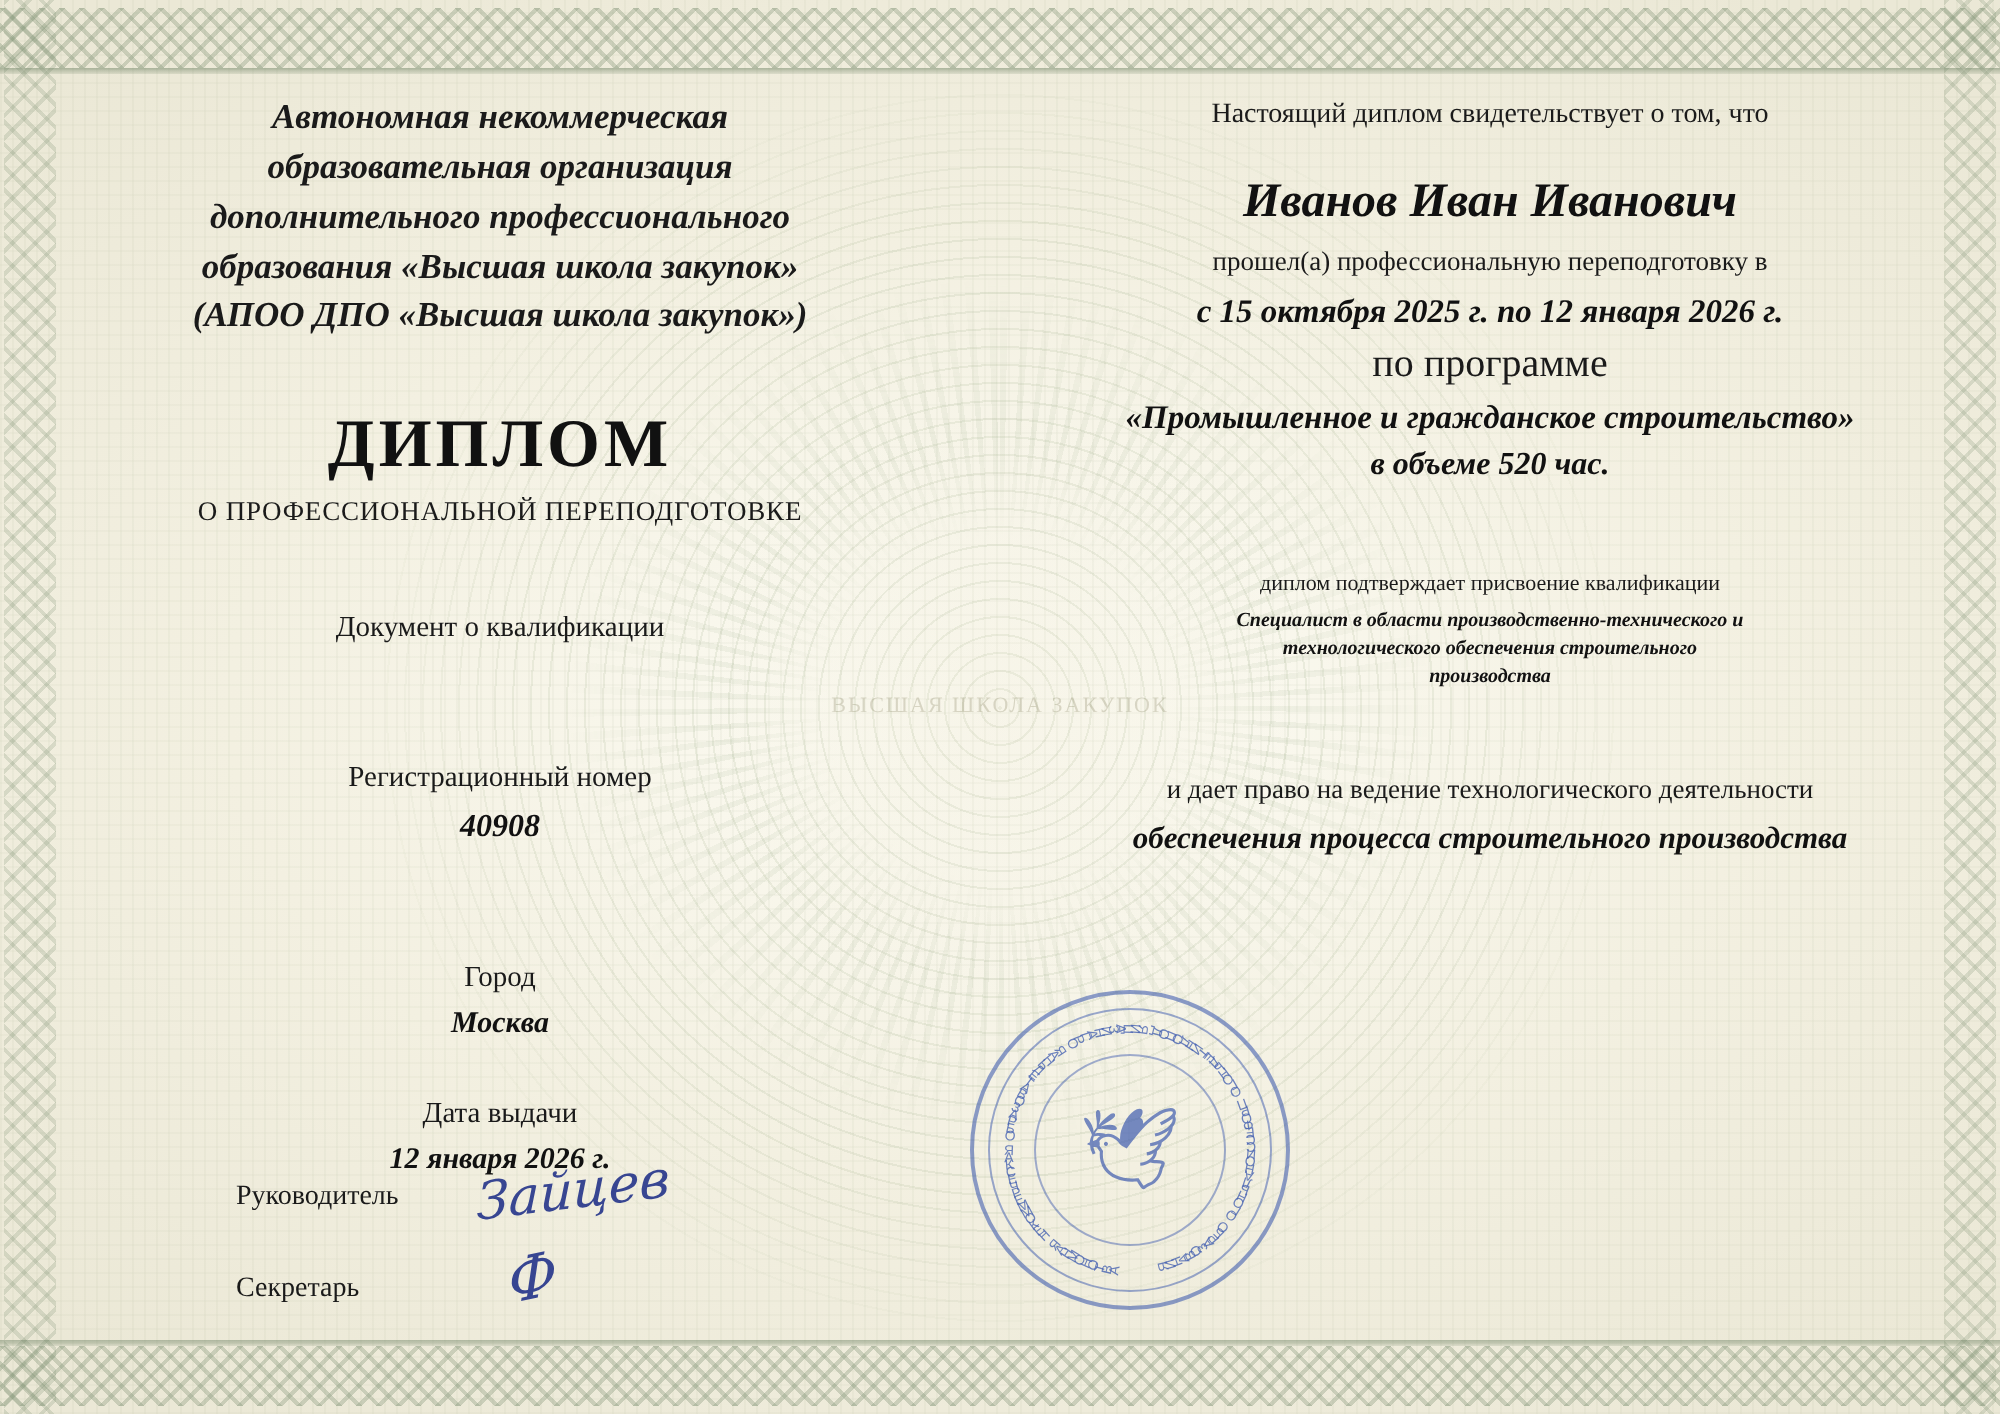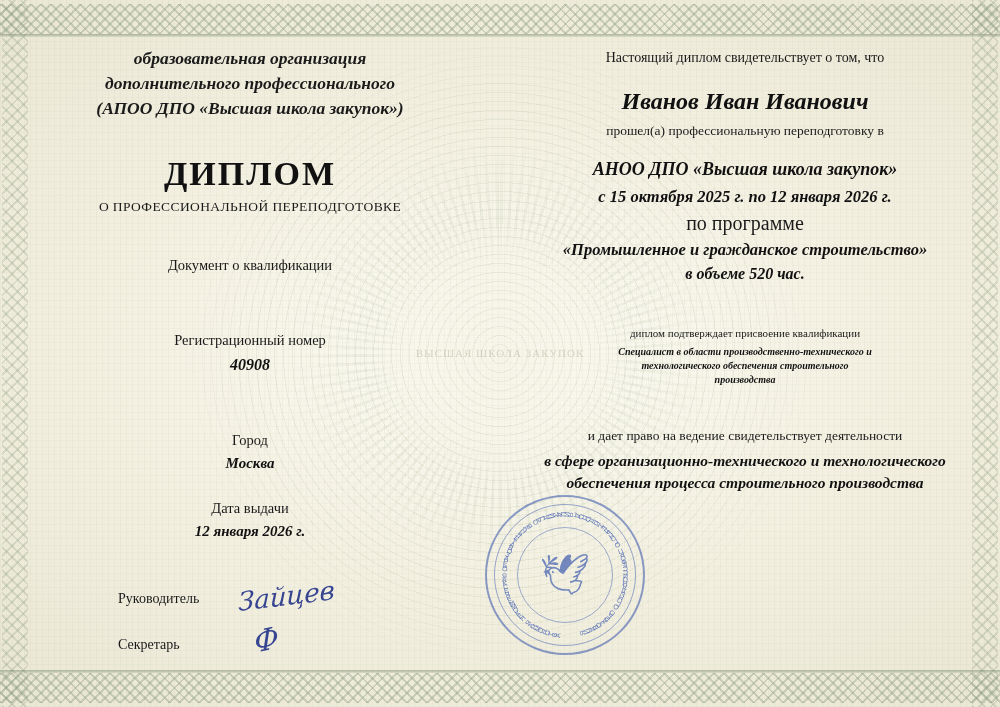--- a/index.html
+++ b/index.html
@@ -410,22 +410,24 @@
   <div class="border-bottom"></div>
   <div class="border-left"></div>
   <div class="border-right"></div>
   <div class="rule-h rule-top"></div>
   <div class="rule-h rule-bottom"></div>
 
   <div class="content">
 
     <div class="col-left">
       <div class="org-name">
+        <div>Автономная некоммерческая</div>
         <div>образовательная организация</div>
         <div>дополнительного профессионального</div>
+        <div>образования «Высшая школа закупок»</div>
       </div>
       <div class="org-abbr">(АПОО ДПО «Высшая школа закупок»)</div>
 
       <div class="diplom-title">ДИПЛОМ</div>
       <div class="diplom-sub">О ПРОФЕССИОНАЛЬНОЙ ПЕРЕПОДГОТОВКЕ</div>
 
 
       <div class="qual-doc">Документ о квалификации</div>
 
       <div class="reg-label">Регистрационный номер</div>
@@ -435,36 +437,34 @@
       <div class="city-value">Москва</div>
 
       <div class="date-label">Дата выдачи</div>
       <div class="date-value">12 января 2026 г.</div>
     </div>
 
     <div class="col-right">
       <div class="attest">Настоящий диплом свидетельствует о том, что</div>
       <div class="fio">Иванов Иван Иванович</div>
       <div class="passed">прошел(а) профессиональную переподготовку в</div>
-      <div class="org-short">АНОО ДПО «Высшая школа закупок»</div>
       <div class="period">с 15 октября 2025 г. по 12 января 2026 г.</div>
       <div class="by-program">по программе</div>
       <div class="program">«Промышленное и гражданское строительство»</div>
       <div class="volume">в объеме 520 час.</div>
 
       <div class="conf-label">диплом подтверждает присвоение квалификации</div>
       <div class="qualification">
         <div>Специалист в области производственно-технического и</div>
         <div>технологического обеспечения строительного</div>
         <div>производства</div>
       </div>
 
-      <div class="right-label">и дает право на ведение свидетельствует деятельности</div>
+      <div class="right-label">и дает право на ведение технологического деятельности</div>
       <div class="right-scope">
-        <div>в сфере организационно-технического и технологического</div>
         <div>обеспечения процесса строительного производства</div>
       </div>
     </div>
   </div>
 
   <div class="stamp">
     <div class="stamp-ring-text" id="stampRing">
         <span style="transform: rotate(-170deg) translate(0px, -63px) rotate(90deg);">А</span>
         <span style="transform: rotate(-166.566deg) translate(0px, -63px) rotate(90deg);">В</span>
         <span style="transform: rotate(-163.131deg) translate(0px, -63px) rotate(90deg);">Т</span>

